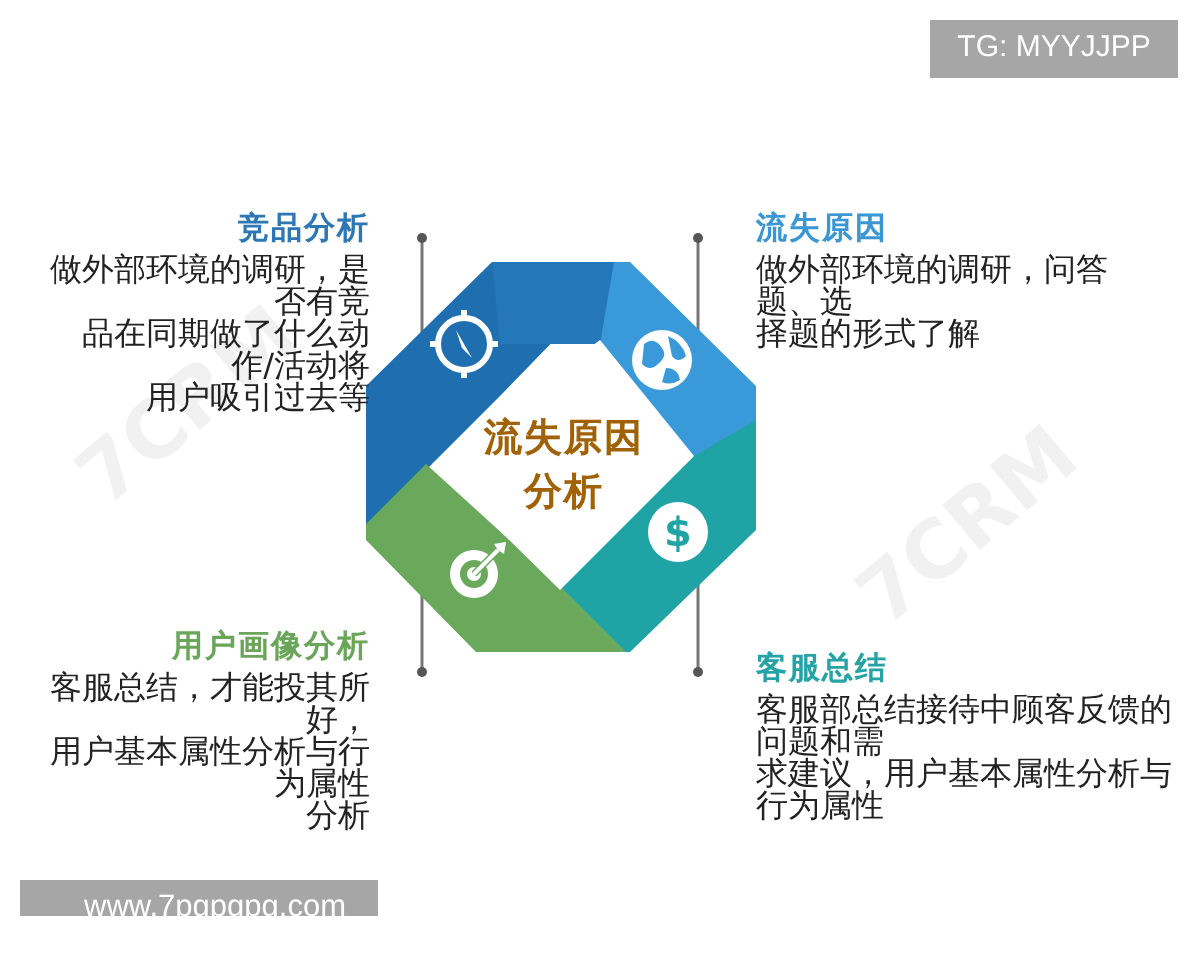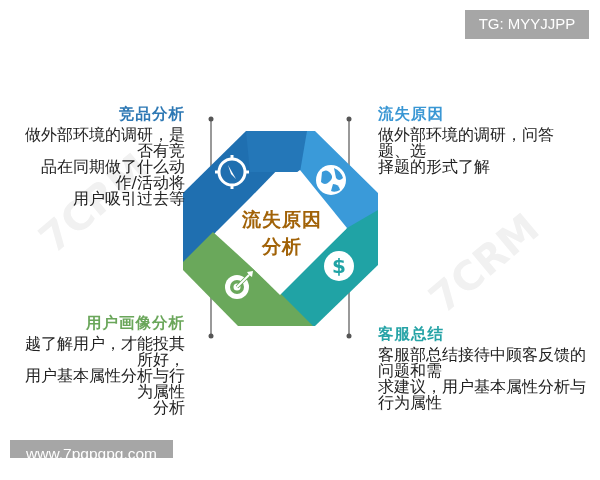--- a/index.html
+++ b/index.html
@@ -7,21 +7,21 @@
     width: 600px; height: 480px; position: relative; overflow: hidden;
     background: #ffffff;
     font-family: "DejaVu Sans", "Liberation Sans", sans-serif;
   }
   .badge {
     position: absolute; background: #a6a6a6; color: #ffffff;
     font-family: "Liberation Sans", "DejaVu Sans", sans-serif;
     font-size: 15px; line-height: 28px; text-align: center;
   }
   .badge.tg { left: 465px; top: 10px; width: 124px; height: 29px; }
-  .badge.url { left: 10px; top: 440px; width: 163px; height: 18px; font-size: 15.5px; }
+  .badge.url { left: 10px; top: 440px; width: 163px; height: 18px; font-size: 15.5px; padding-left: 16px; }
 
   .block { position: absolute; }
   .block .title { font-size: 15.5px; font-weight: bold; letter-spacing: 1px; line-height: 20px; }
   .block .desc { font-size: 16px; color: #222; line-height: 16px; margin-top: 3px; }
   .right-align { text-align: right; }
 
   #b1 { left: 20px; top: 104px; width: 165px; }
   #b2 { left: 378px; top: 104px; width: 200px; }
   #b3 { left: 20px; top: 313px; width: 165px; }
   #b4 { left: 378px; top: 324px; width: 212px; }
@@ -115,21 +115,21 @@
   <div class="title" style="color:#3a97d4">流失原因</div>
   <div class="desc">
     <div>做外部环境的调研，问答题、选</div>
     <div>择题的形式了解</div>
   </div>
 </div>
 
 <div class="block right-align" id="b3">
   <div class="title" style="color:#6aa65a">用户画像分析</div>
   <div class="desc">
-    <div>越了解用户，才能投其所好，</div>
+    <div>客服总结，才能投其所好，</div>
     <div>用户基本属性分析与行为属性</div>
     <div>分析</div>
   </div>
 </div>
 
 <div class="block" id="b4">
   <div class="title" style="color:#25a3a6">客服总结</div>
   <div class="desc">
     <div>客服部总结接待中顾客反馈的问题和需</div>
     <div>求建议，用户基本属性分析与行为属性</div>

